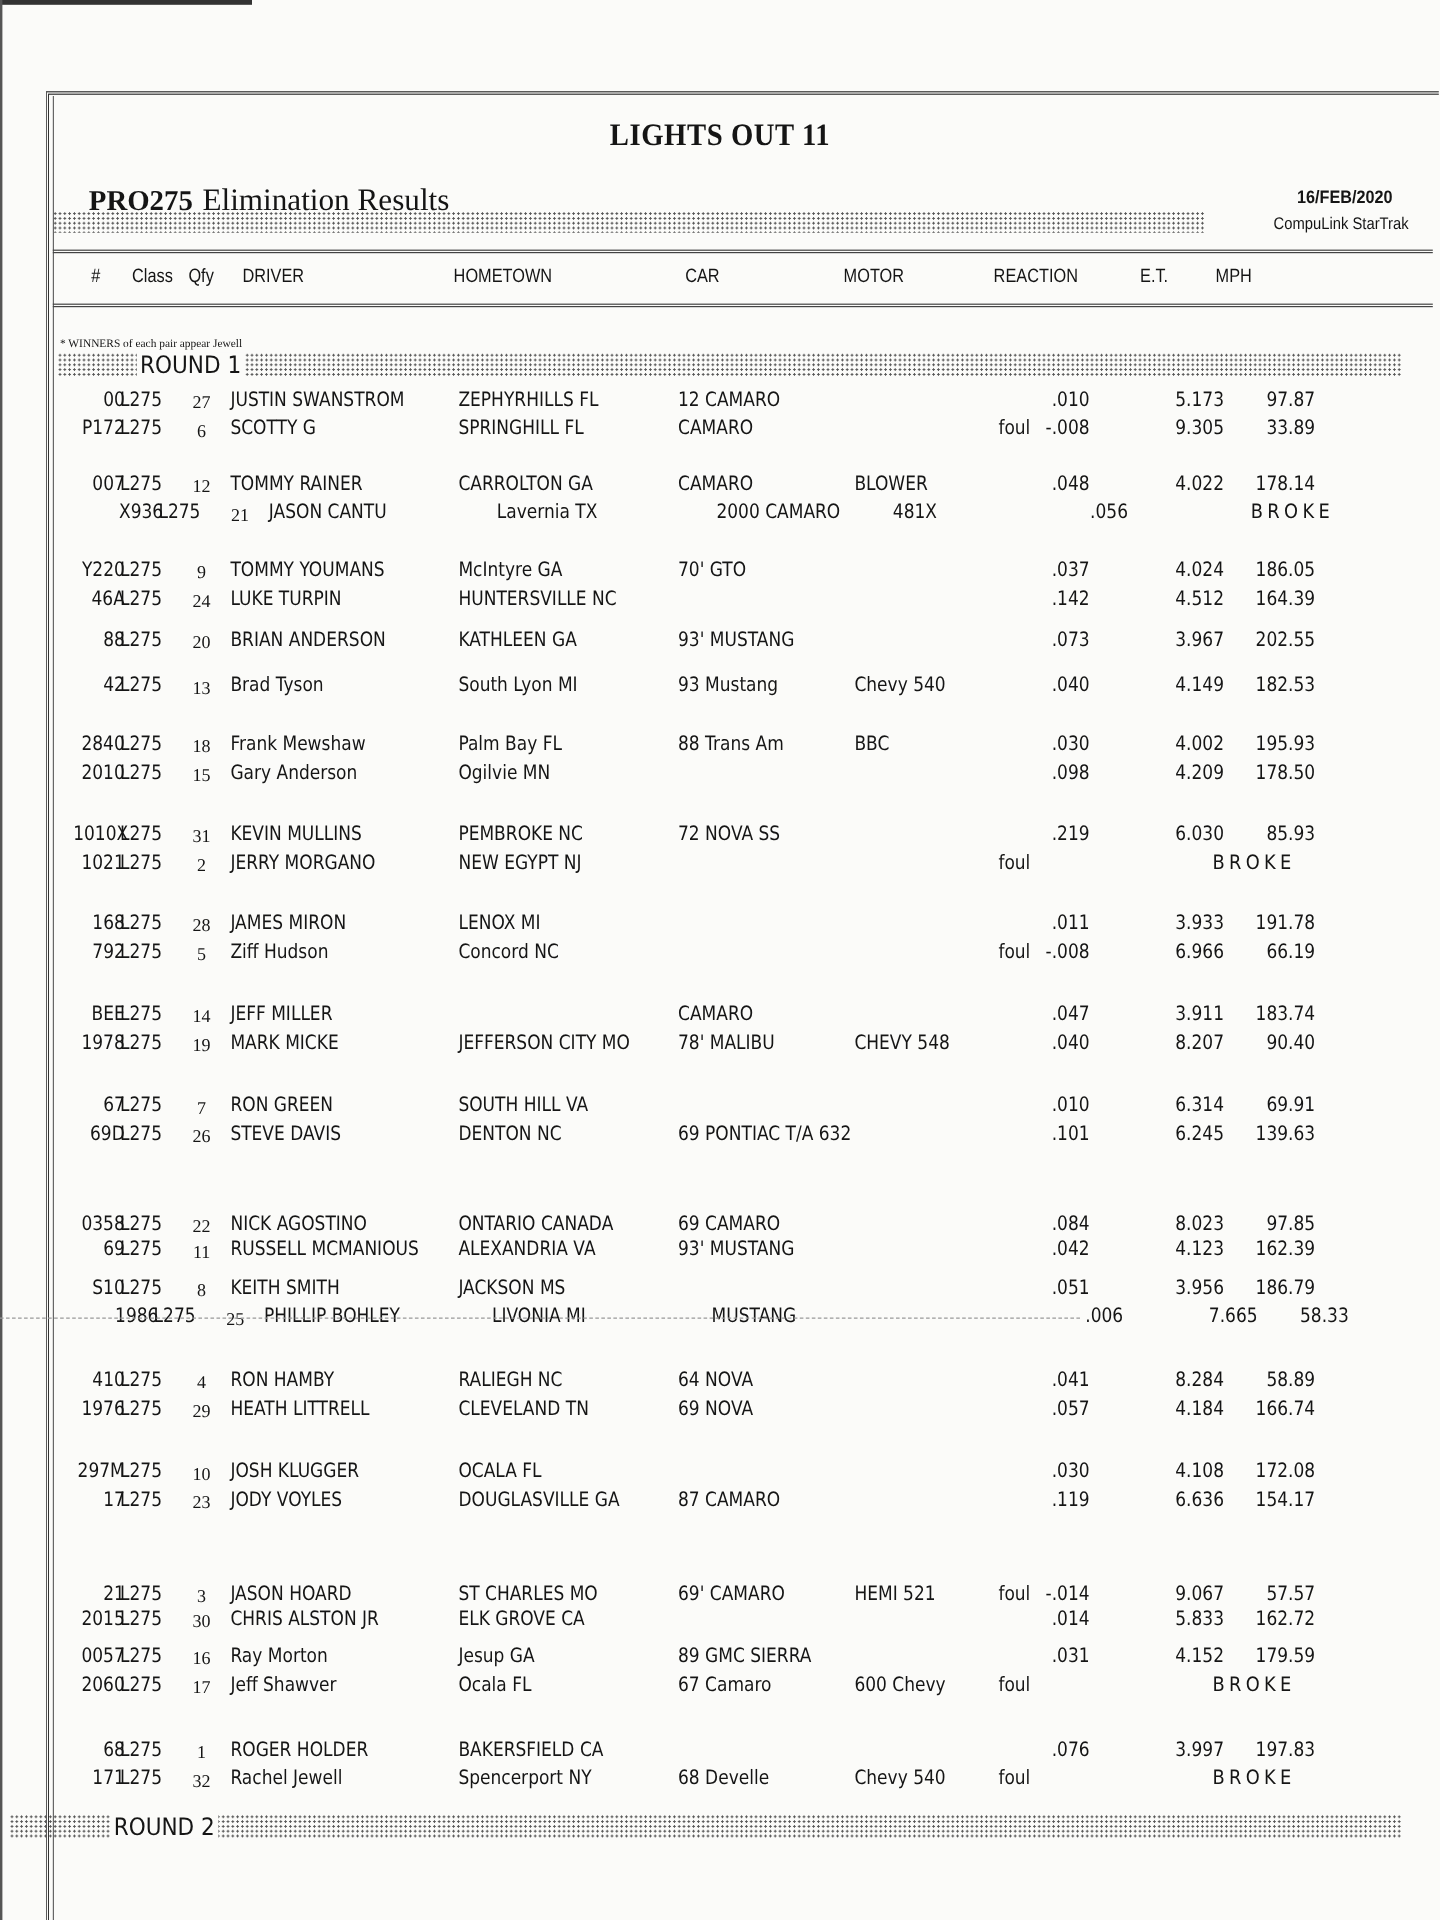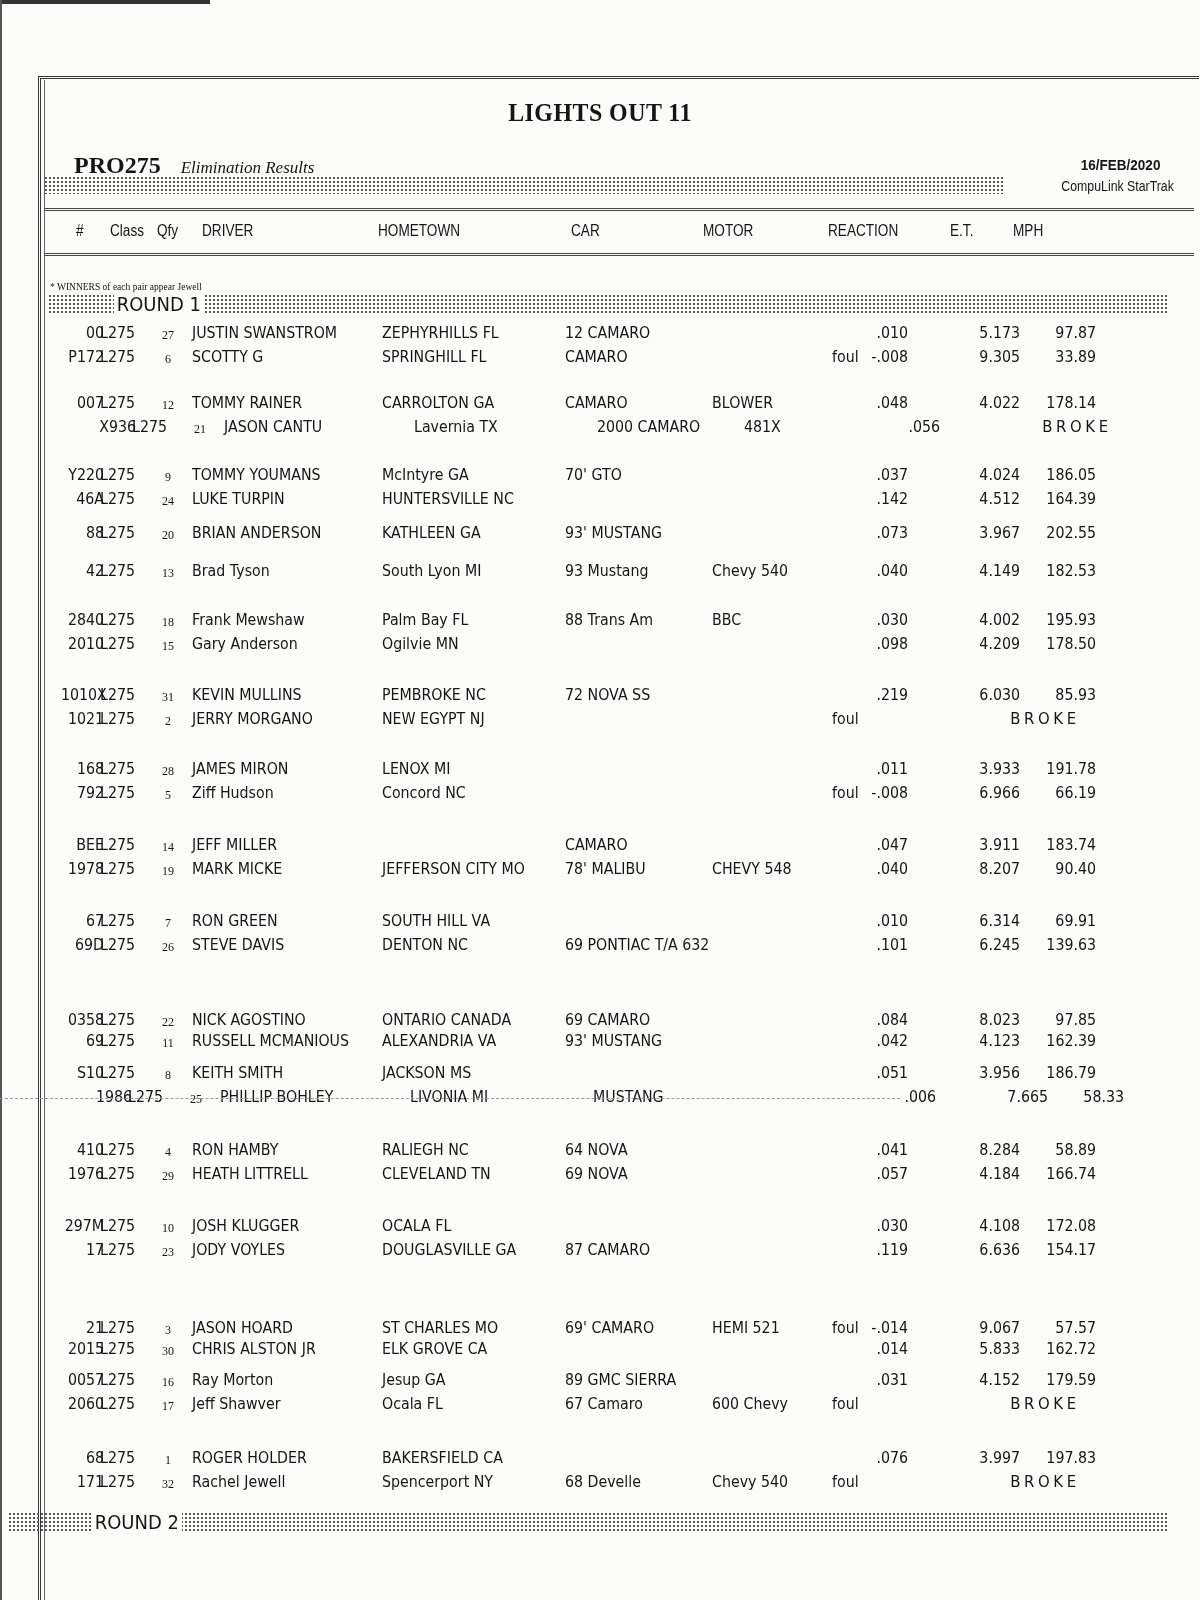--- a/index.html
+++ b/index.html
@@ -17,21 +17,21 @@
   .title {
     position:absolute; left:0; width:1200px; top:98px; text-align:center;
     font-family:"Liberation Serif", serif; font-weight:bold; font-size:26px; letter-spacing:0.5px;
     transform:scaleX(0.92);
   }
   .class-title {
     position:absolute; left:74px; top:152px;
     font-family:"Liberation Serif", serif; font-size:24px; font-weight:bold;
   }
   .class-sub {
-    font-family:"Liberation Serif", serif; font-style:italic; font-weight:normal; font-size:17px; margin-left:20px;
+    font-family:"Liberation Serif", serif; font-weight:normal; font-size:26px; margin-left:8px;
   }
   .date {
     position:absolute; right:40px; top:156px; font-size:15px; font-weight:bold; font-family:"Liberation Sans", sans-serif;
     transform:scaleX(0.9); transform-origin:right;
   }
   .dots {
     background-image: radial-gradient(#555 0.8px, transparent 1.1px);
     background-size:4px 4px;
   }
   .header-dotband { position:absolute; left:44px; top:176px; width:960px; height:18px; }
@@ -54,21 +54,21 @@
     position:absolute; background:#fbfbf9; padding:0 3px; font-size:20px; line-height:20px;
     font-family:"DejaVu Sans", sans-serif; transform:scaleX(0.9); transform-origin:left;
   }
   .row {
     position:absolute; left:0; width:1200px; height:24px; font-size:16.5px;
     font-family:"DejaVu Sans", sans-serif;
   }
   .c { position:absolute; top:0; white-space:nowrap; transform:scaleX(0.86); transform-origin:left; }
   .c.num { left:54px; width:50px; text-align:right; transform-origin:right; }
   .c.cls { left:100px; }
-  .c.qfy { left:154px; width:28px; text-align:center; font-size:12px; font-family:"Liberation Serif", serif; top:5px; transform:none; }
+  .c.qfy { left:154px; width:28px; text-align:center; font-size:15px; font-family:"Liberation Serif", serif; top:5px; transform:none; }
   .c.drv { left:192px; }
   .c.home { left:382px; }
   .c.car { left:565px; }
   .c.mot { left:712px; }
   .c.foul { left:832px; }
   .c.rt { left:852px; width:56px; text-align:right; transform-origin:right; }
   .c.et { left:948px; width:72px; text-align:right; transform-origin:right; }
   .c.mph { left:1020px; width:76px; text-align:right; transform-origin:right; }
   .c.broke { left:990px; width:110px; text-align:center; letter-spacing:4px; transform:scaleX(0.9); transform-origin:center; }
   .dashed-line {

